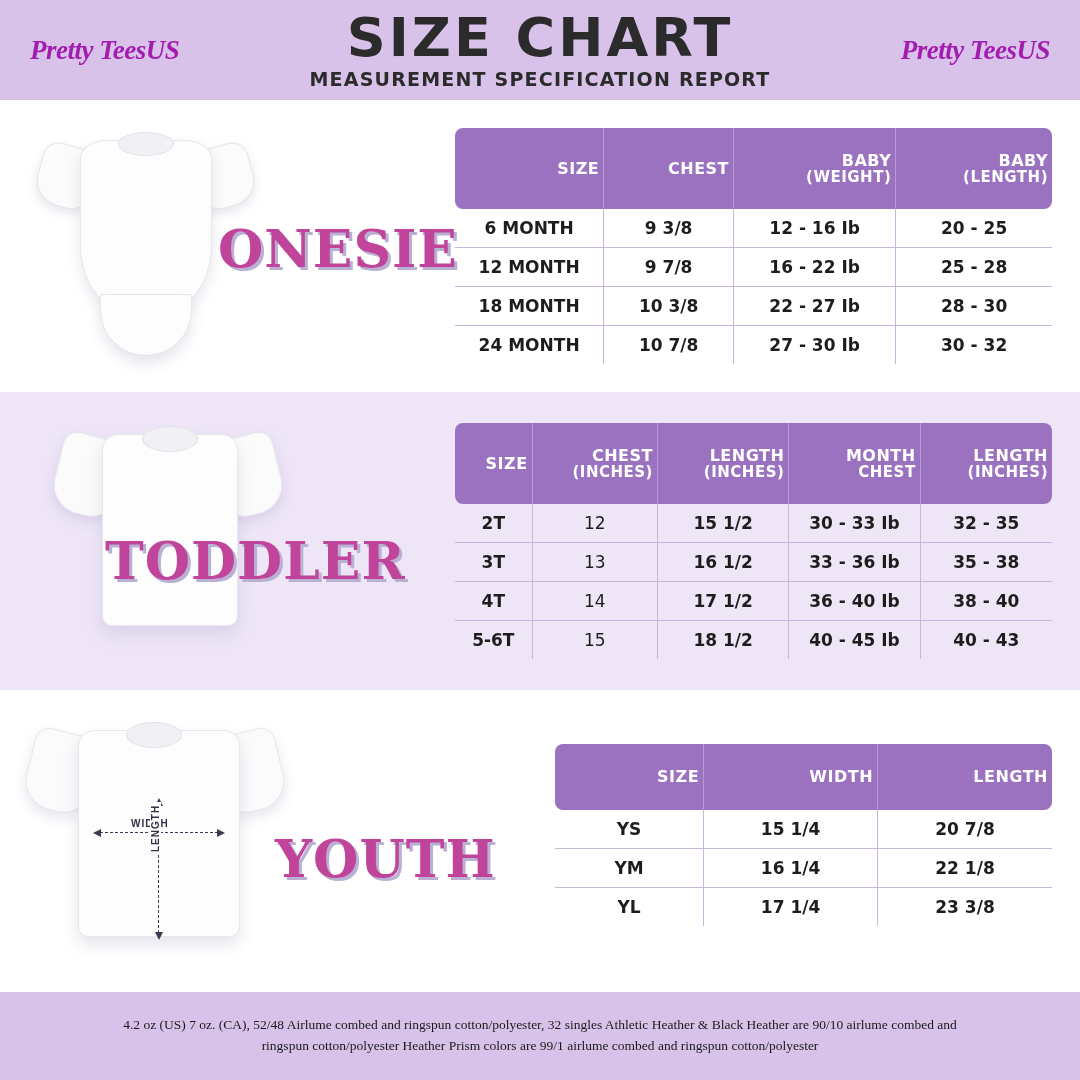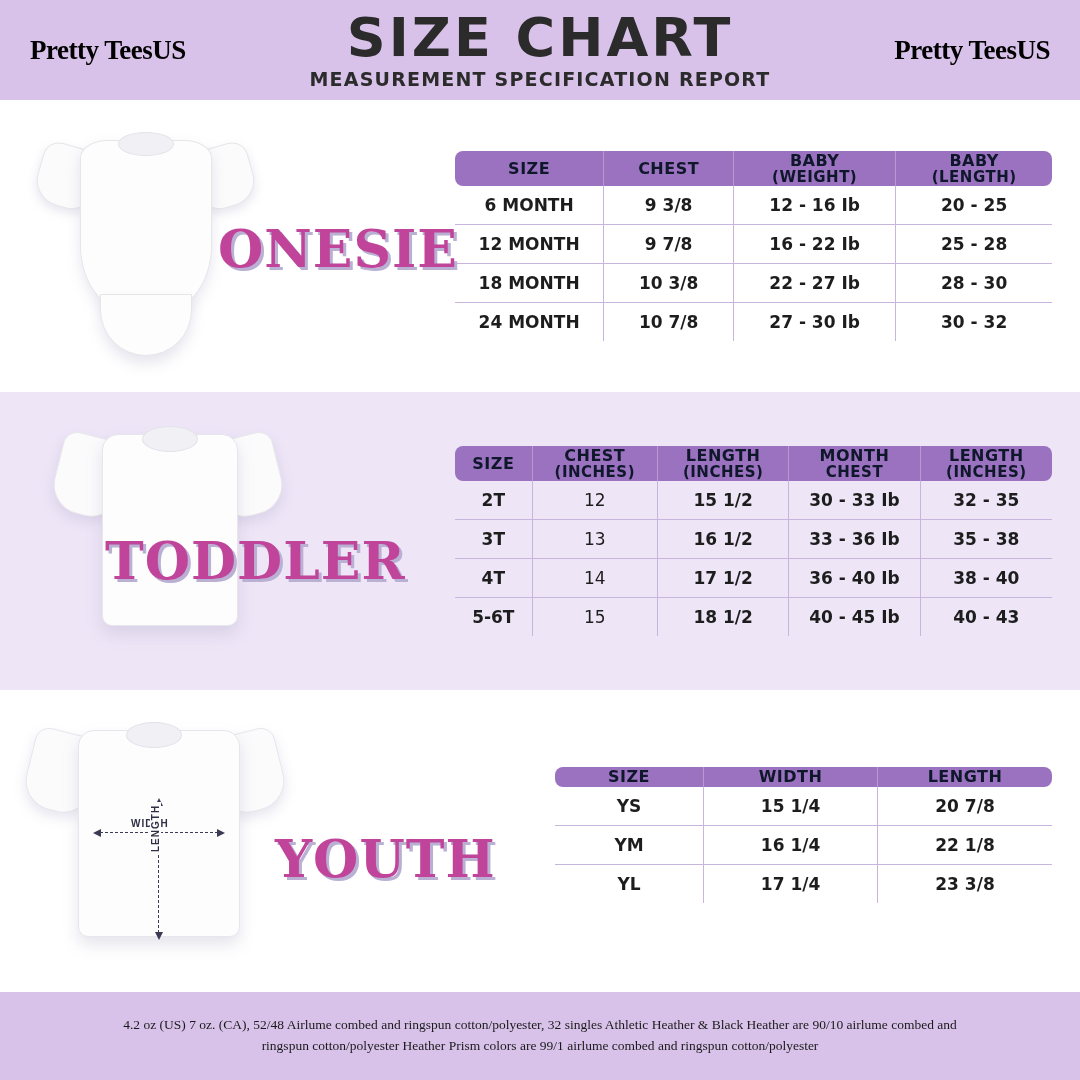--- a/index.html
+++ b/index.html
@@ -26,23 +26,24 @@
     height: 100px;
     background: #d9c2ea;
     display: flex;
     align-items: center;
     justify-content: space-between;
     padding: 0 30px;
     box-sizing: border-box;
   }
   .brand {
     font-family: "Liberation Serif", serif;
+    font-style: italic;
     font-weight: bold;
     font-size: 27px;
-    color: #000000;
+    color: #a21caf;
     letter-spacing: -0.5px;
     white-space: nowrap;
   }
   .header-center {
     text-align: center;
     flex: 1;
   }
   .header-title {
     font-family: "DejaVu Sans", sans-serif;
     font-weight: bold;
@@ -220,26 +221,26 @@
 
   
   table.sz {
     border-collapse: separate;
     border-spacing: 0;
     width: 100%;
     font-family: "DejaVu Sans", sans-serif;
   }
   table.sz thead th {
     background: #9a72c0;
-    color: #0f172a;
+    color: #ffffff;
     font-weight: bold;
     font-size: 16px;
     letter-spacing: 0.5px;
-    padding: 1px 4px;
-    text-align: center;
+    padding: 24px 4px;
+    text-align: right;
     border-right: 1px solid #b79ad2;
     line-height: 1.08;
   }
   table.sz thead th:last-child { border-right: none; }
   table.sz thead th .sub {
     display: block;
     font-size: 15px;
     font-weight: bold;
   }
   table.sz thead tr th:first-child { border-top-left-radius: 8px; border-bottom-left-radius: 8px; }

